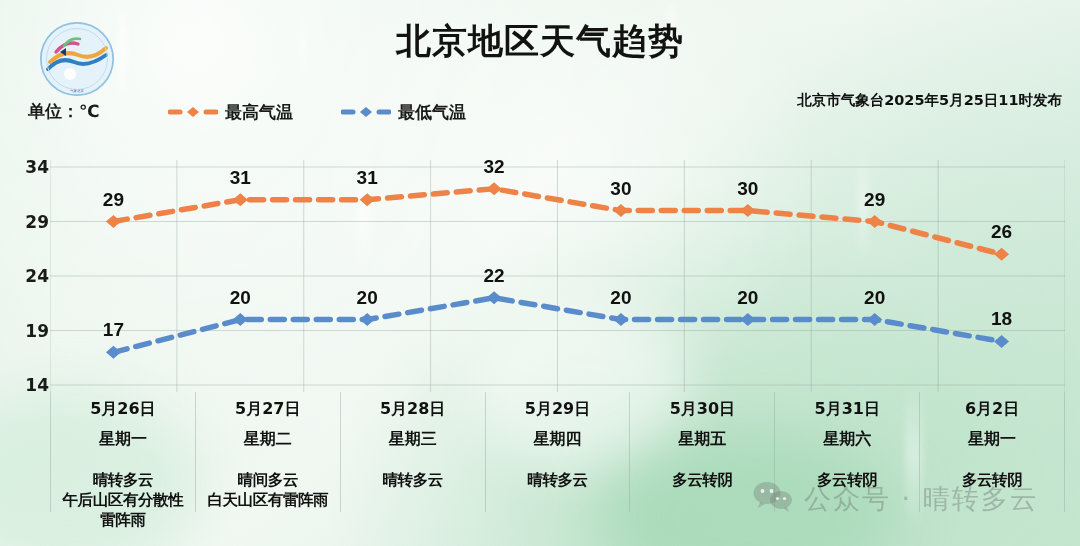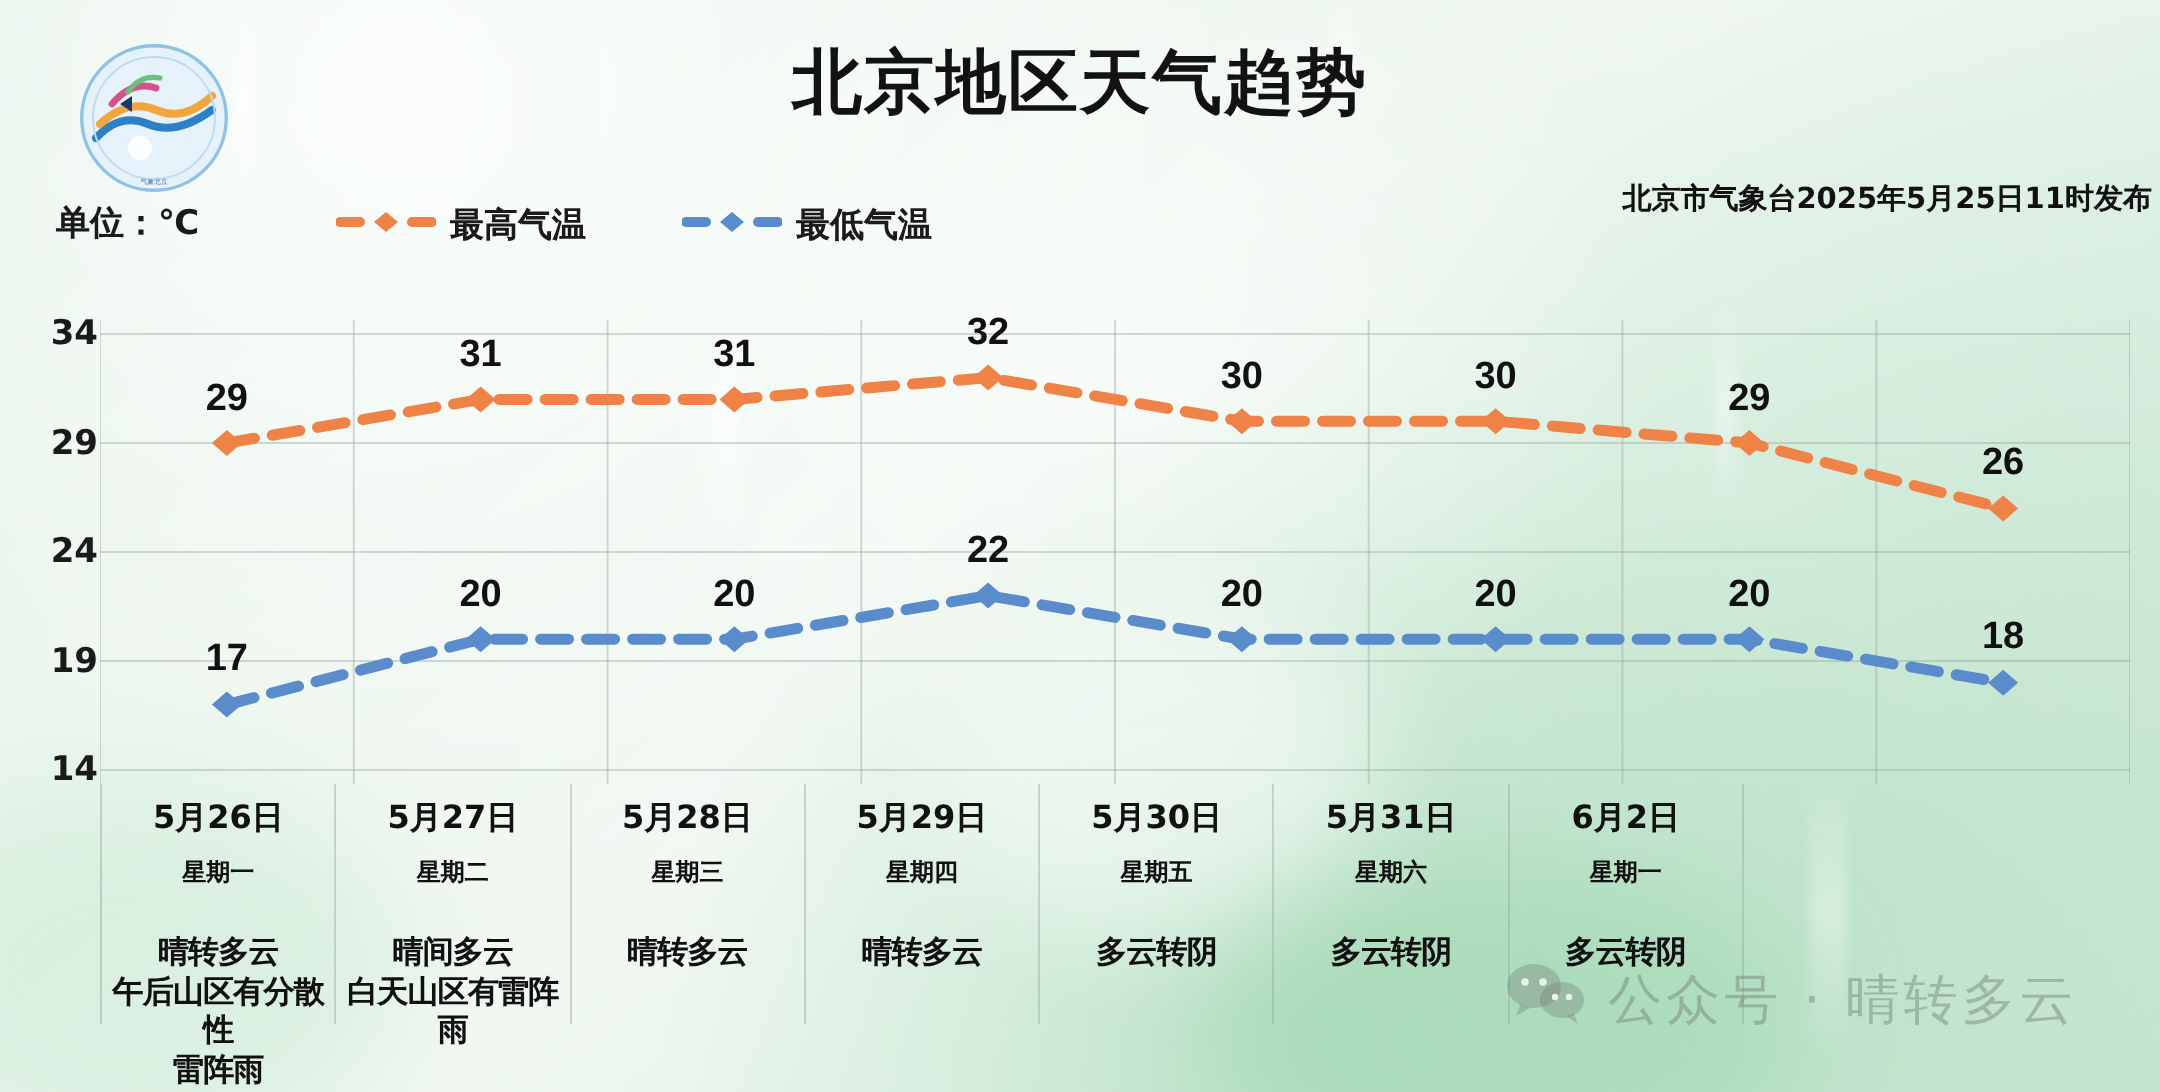--- a/index.html
+++ b/index.html
@@ -90,21 +90,21 @@
     font-family: "DejaVu Sans", "Liberation Sans", sans-serif;
     font-weight: bold;
     font-size: 17px;
     color: #1a1a1a;
   }
   .legend-swatch { display: block; }
 
   
   #publisher {
     position: absolute;
-    right: 4px;
+    right: 18px;
     top: 90px;
     text-align: left;
     font-family: "DejaVu Sans", "Liberation Sans", sans-serif;
     font-weight: bold;
     font-size: 14.5px;
     line-height: 1.42;
     color: #111;
     white-space: nowrap;
   }
 
@@ -138,42 +138,42 @@
     font-size: 19px;
     color: #111;
     white-space: nowrap;
   }
 
   
   #columns {
     position: absolute;
     left: 50px;
     top: 392px;
-    width: 822px;
+    width: 1015px;
     height: 120px;
     display: flex;
   }
   .col {
     flex: 1 1 0;
     position: relative;
     text-align: center;
     padding-top: 8px;
     box-sizing: border-box;
     border-left: 1px solid rgba(150,170,160,0.45);
   }
   .col:last-child { border-right: 1px solid rgba(150,170,160,0.45); }
   .col .date,
   .col .weekday,
   .col .desc {
     font-family: "DejaVu Sans", "Liberation Sans", sans-serif;
     font-weight: bold;
     color: #111;
   }
   .col .date { font-size: 16px; line-height: 1.1; }
-  .col .weekday { font-size: 12px; margin-top: 12px; line-height: 1.1; }
+  .col .weekday { font-size: 16px; margin-top: 12px; line-height: 1.1; }
   .col .desc {
     font-size: 15.5px;
     margin-top: 24px;
     line-height: 1.28;
     white-space: pre-line;
     letter-spacing: -0.4px;
   }
 
   
   #watermark {

